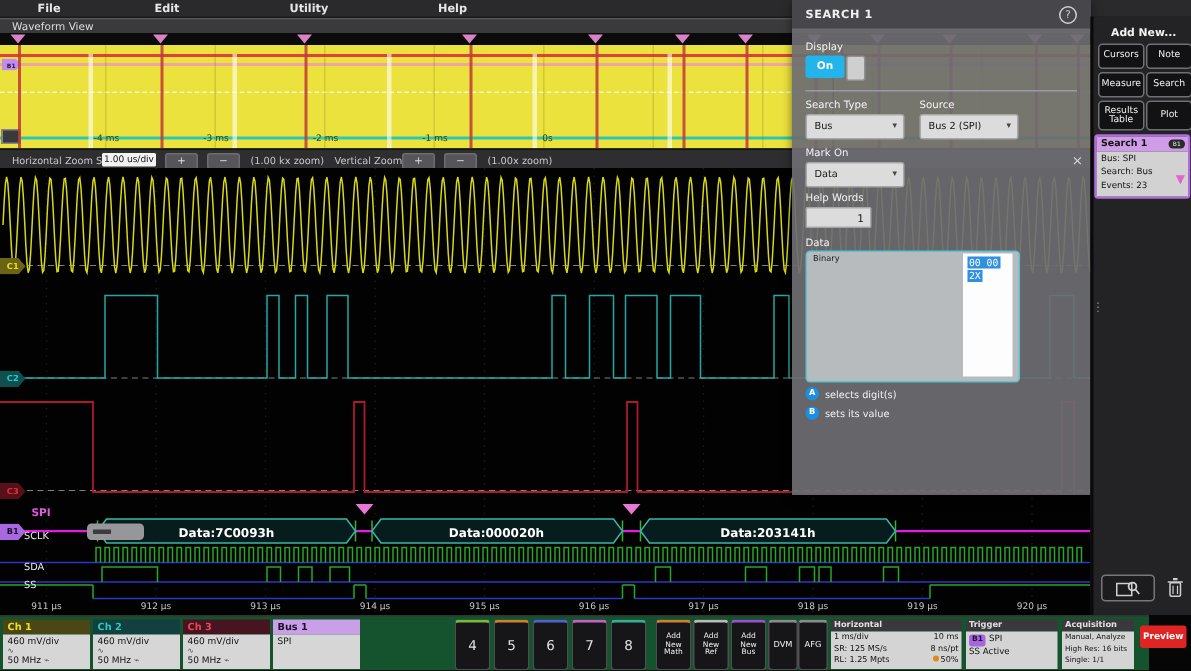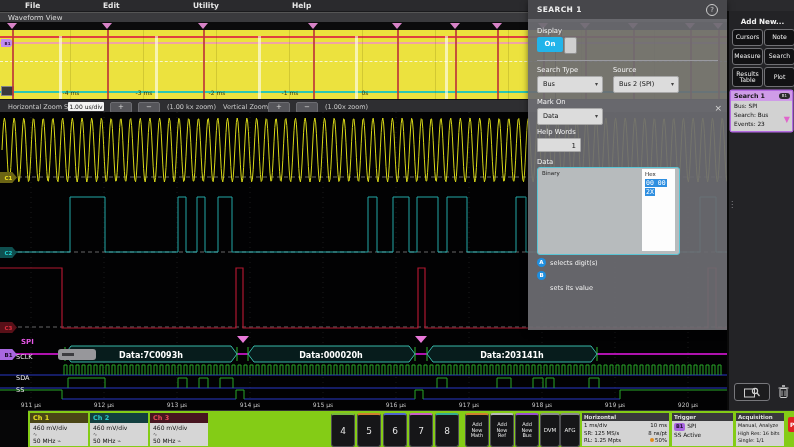--- a/index.html
+++ b/index.html
@@ -66,21 +66,21 @@
   #scard .chdr{position:absolute;left:0;top:0;width:100%;height:10px;background:#cf9ce8;}
   #scard .chdr b{position:absolute;left:3px;top:1px;font-size:6.3px;color:#141414;}
   #scard .cbadge{position:absolute;right:2px;top:2px;width:11px;height:6px;background:#2a2a2c;border-radius:3px;
                  color:#eee;font-size:4px;text-align:center;line-height:6px;}
   #scard .cbody{position:absolute;left:0;top:10px;width:100%;height:30px;background:#d2d2d2;}
   #scard .cline{position:absolute;left:3px;font-size:5.8px;color:#111;}
   #scard .ctri{position:absolute;right:2px;top:14px;font-size:8px;color:#e066cc;}
   .sicon{position:absolute;background:#1c1c1e;border:1px solid #77777b;border-radius:3px;display:flex;align-items:center;justify-content:center;}
   .dots{position:absolute;left:-1px;top:192px;color:#909094;font-size:8px;letter-spacing:0;line-height:3px;}
   
-  #bottombar{left:0;top:410px;width:766px;height:37px;background:#84cc16;border-top:1px solid #333;margin-left:28px;}
+  #bottombar{left:0;top:410px;width:766px;height:37px;background:#14532d;border-top:1px solid #333;}
   .badge{position:absolute;top:2px;width:58px;height:33px;}
   .badge .bh{position:absolute;left:0;top:0;width:100%;height:10px;font-size:6.5px;font-weight:bold;padding-left:3px;box-sizing:border-box;line-height:10px;}
   .badge .bb{position:absolute;left:0;top:10px;width:100%;height:23px;background:#d6d6d6;color:#111;
              font-size:6px;padding:1px 3px;box-sizing:border-box;line-height:1.2;}
   .numbtn{position:absolute;top:2px;width:22px;height:31px;background:#161618;border:1px solid #4e4e52;border-radius:3px;
           color:#e2e2e2;font-size:9px;display:flex;align-items:center;justify-content:center;border-top-width:2.5px;}
   .addbtn{position:absolute;top:2px;width:22px;height:31px;background:#161618;border:1px solid #4e4e52;border-radius:3px;
           color:#eee;font-size:5px;display:flex;align-items:center;justify-content:center;text-align:center;
           white-space:pre-line;line-height:1.15;border-top-width:2.5px;}
   .panel{position:absolute;top:2px;height:33px;}
@@ -263,30 +263,30 @@
     </div>
 
     <span class="slbl" style="left:9px;top:128px">Help Words</span>
     <div class="sinput" style="left:9px;top:138px;width:44px">1</div>
 
     <span class="slbl" style="left:9px;top:158px">Data</span>
     <div id="databox">
       <span class="tinylbl" style="left:4px;top:2px">Binary</span>
       <div id="hexcol">
         <span class="tinylbl" style="left:3px;top:2px">Hex</span>
-        <div class="abs" style="left:3px;top:10px">
+        <div class="abs" style="left:3px;top:2px">
           <span class="hexline">00 00</span>
           <span class="hexline">2X</span>
         </div>
       </div>
     </div>
     <div class="hintcirc" style="left:9px;top:258px">A</div>
     <span class="hinttxt" style="left:22px;top:259px">selects digit(s)</span>
     <div class="hintcirc" style="left:9px;top:271px">B</div>
-    <span class="hinttxt" style="left:22px;top:284px">sets its value</span>
+    <span class="hinttxt" style="left:22px;top:272px">sets its value</span>
   </div>
 
   <div class="abs" id="sidebar">
     <div class="hdr">Add New...</div>
     <div class="sbtn" style="left:3px;top:18px">Cursors</div>
     <div class="sbtn" style="left:35px;top:18px">Note</div>
     <div class="sbtn" style="left:3px;top:37px">Measure</div>
     <div class="sbtn" style="left:35px;top:37px">Search</div>
     <div class="sbtn" style="left:3px;top:56px;height:18px">Results Table</div>
     <div class="sbtn" style="left:35px;top:56px;height:18px">Plot</div>
@@ -341,20 +341,26 @@
         <div><span>50 MHz</span> <span style="color:#555">⌁</span></div>
       </div>
     </div>
     <div class="badge" style="left:122px">
       <div class="bh" style="background:#471520;color:#e84858">Ch 3</div>
       <div class="bb">
         <div>460 mV/div</div>
         <div style="font-size:5px;color:#555">∿</div>
         <div><span>50 MHz</span> <span style="color:#555">⌁</span></div>
       </div>
+    </div>
+    <div class="badge" style="left:182px">
+      <div class="bh" style="background:#c9a0e8;color:#201028">Bus 1</div>
+      <div class="bb">
+          <div>SPI</div>
+        </div>
     </div>
 
     <div class="numbtn" style="left:303px;border-top-color:#78b93c">4</div>
     <div class="numbtn" style="left:329px;border-top-color:#cf7f2e">5</div>
     <div class="numbtn" style="left:355px;border-top-color:#4f63cf">6</div>
     <div class="numbtn" style="left:381px;border-top-color:#c85fc8">7</div>
     <div class="numbtn" style="left:407px;border-top-color:#35ad93">8</div>
 
     <div class="addbtn" style="left:437px;border-top-color:#cf7f2e">Add
 New

